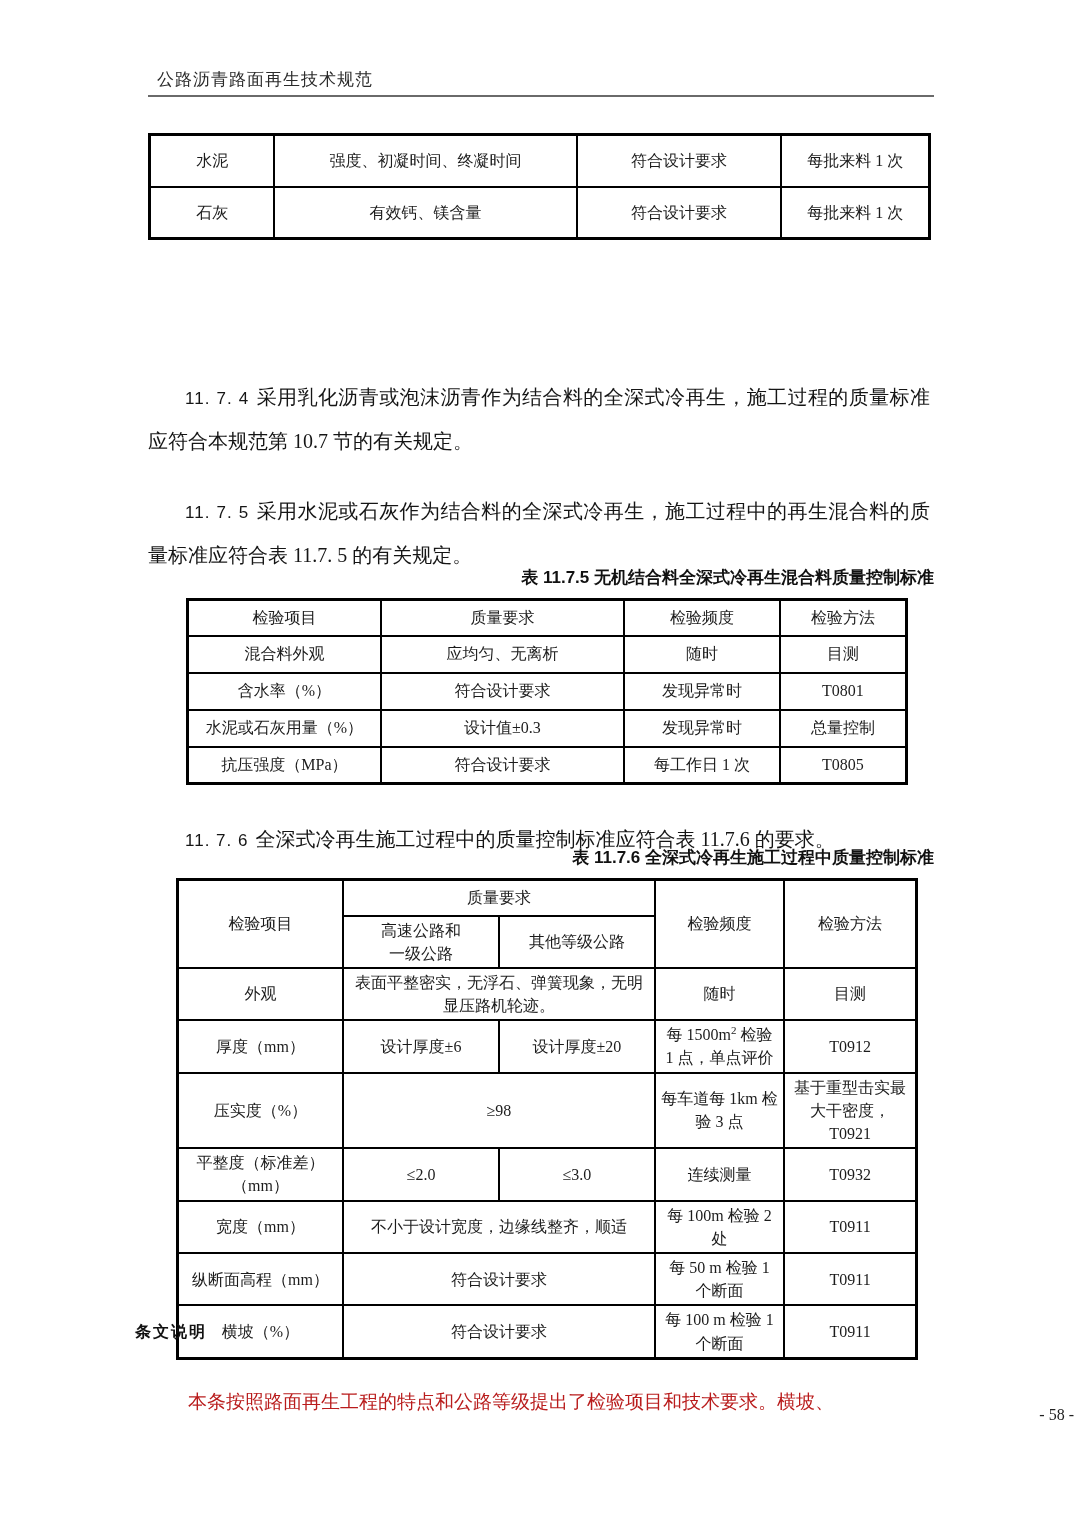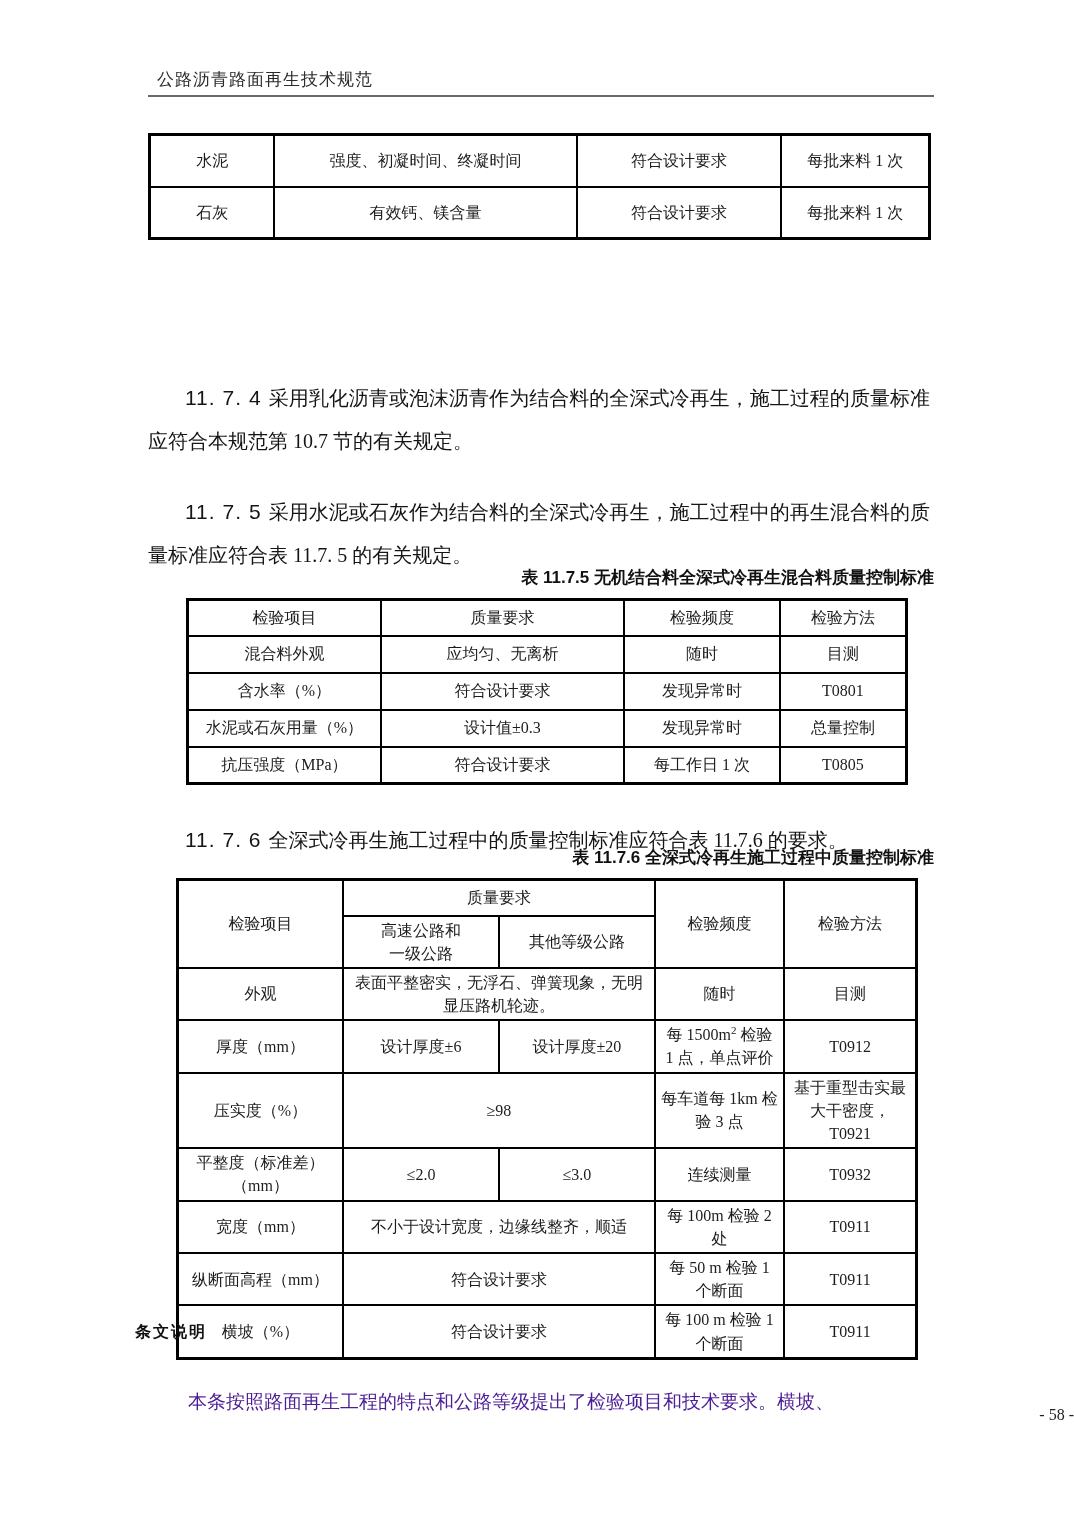--- a/index.html
+++ b/index.html
@@ -74,21 +74,21 @@
     left: 148px;
     width: 782px;
     font-size: 20px;
     line-height: 43px;
     text-align: justify;
     text-indent: 37px;
     color: #151515;
   }
   .para .pnum {
     font-family: "Liberation Sans", "DejaVu Sans", sans-serif;
-    font-size: 21px;
+    font-size: 17px;
     margin-right: 7px;
     letter-spacing: 1px;
   }
   .p1174 { top: 356px; }
   .p1175 { top: 470px; }
   .p1176 { top: 798px; }
 
   
   .caption {
     position: absolute;
@@ -113,21 +113,21 @@
     color: #111;
   }
   .notes-para {
     position: absolute;
     left: 148px; top: 1368px;
     width: 782px;
     font-size: 19px;
     line-height: 30px;
     text-indent: 40px;
     text-align: justify;
-    color: #4c1d95;
+    color: #b91c1c;
   }
 
   
   .footer {
     position: absolute;
     left: 0; top: 1406px;
     width: 1074px;
     text-align: right;
     font-size: 16px;
     color: #222;

